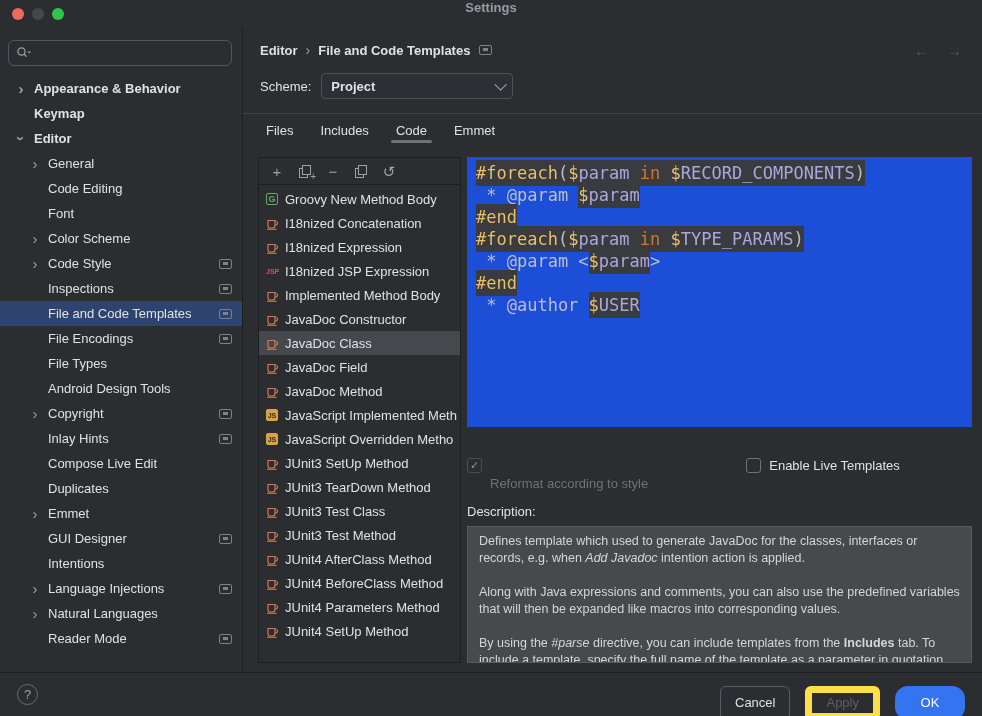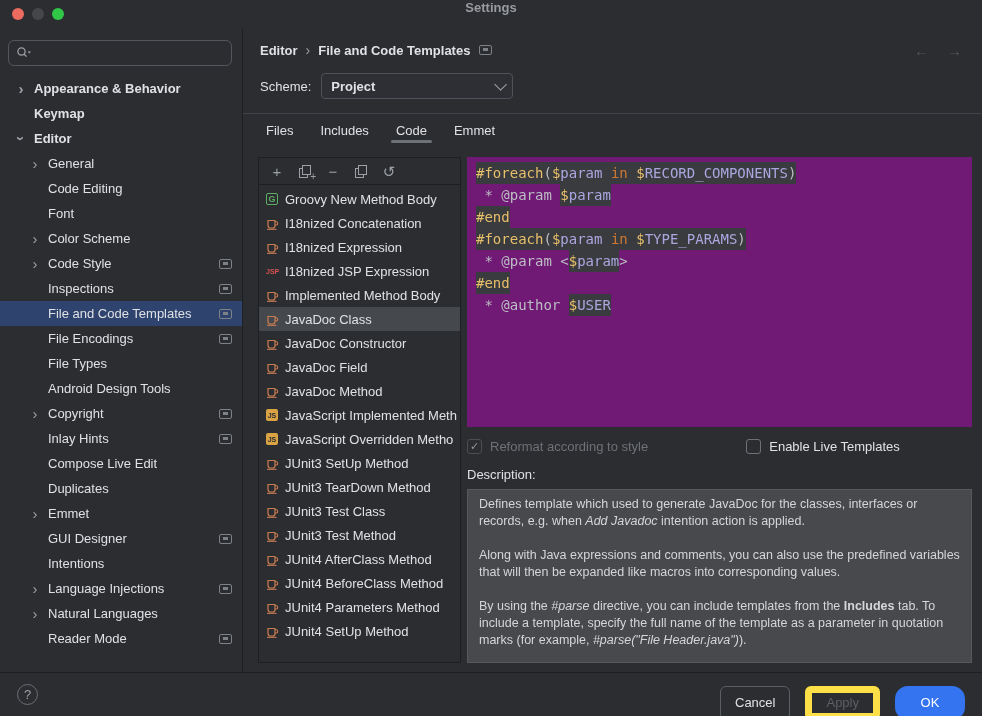--- a/index.html
+++ b/index.html
@@ -60,34 +60,34 @@
   .mini-plus { position:absolute; right:-5px; bottom:-4px; font-size:10px; font-style:normal; color:#9DA0A4; background:#2B2D31; line-height:1; }
   .tpl-list { flex:1; overflow:hidden; padding-top:2px; }
   .titem { height:24px; display:flex; align-items:center; padding:0 4px 0 7px; white-space:nowrap; overflow:hidden; }
   .titem.selected { background:#45484D; }
   .icon-slot { width:19px; flex:none; display:flex; align-items:center; }
   .fic-groovy { width:12px; height:12px; border:1px solid #5FAD65; border-radius:2px; color:#5FAD65; font-size:9px; font-weight:bold; display:flex; align-items:center; justify-content:center; }
   .fic-js { width:12px; height:12px; background:#D9A343; border-radius:2px; color:#2B2D31; font-size:7px; font-weight:bold; display:flex; align-items:center; justify-content:center; }
   .fic-jsp { color:#D75252; font-size:7px; font-weight:bold; letter-spacing:0; }
   
   .right-col { flex:1; display:flex; flex-direction:column; min-width:0; min-height:0; }
-  .editor { height:270px; flex:none; background:#701a75; padding:5px 9px; overflow:hidden;
-            font-family:"DejaVu Sans Mono", monospace; font-size:14px; line-height:22px; white-space:pre; }
+  .editor { height:270px; flex:none; background:#1d4ed8; padding:5px 9px; overflow:hidden;
+            font-family:"DejaVu Sans Mono", monospace; font-size:17px; line-height:22px; white-space:pre; }
   .cline span { display:inline; }
   .hl { background:#3A3B3F; padding:3px 0; }
   .c-dir { color:#E8BF6A; }
   .c-var { color:#ABA6DF; }
   .c-kw  { color:#CC7832; }
   .c-txt { color:#BCBEC4; }
   .opts { flex:none; display:flex; align-items:center; margin-top:12px; }
   .cbox { display:flex; align-items:center; }
   .cb { width:15px; height:15px; border-radius:3px; margin-right:8px; display:flex; align-items:center; justify-content:center; font-size:11px; }
   .cb.checked-disabled { border:1px solid #4A4D52; color:#93969B; }
   .cb.unchecked { border:1px solid #6E7277; }
-  .cbox.disabled .cb-label { color:#6E7175; }
+  .cbox.disabled .cb-label { color:#6E7175;margin-top:37px; }
   .cbox.second { margin-left:98px; }
   .desc-label { flex:none; margin-top:13px; }
   .desc-box { flex:1; margin-top:7px; background:#47494D; border:1px solid #56595D; padding:6px 11px; overflow:hidden;
               font-size:12.5px; line-height:17px; color:#D4D6D9; }
   .dpara { margin:0 0 17px 0; }
   .dpara em { font-style:italic;text-align:right; }
   .dpara strong { font-weight:bold; }
   
   .footer { height:44px; flex:none; border-top:1px solid #1E1F22; display:flex; align-items:center; padding:0 17px; }
   .help-circle { width:21px; height:21px; border:1.5px solid #6A6D72; border-radius:50%; color:#9DA0A4;
@@ -303,39 +303,39 @@
               <div class="titem">
                 <span class="icon-slot">
                   <svg width="13" height="13" viewBox="0 0 13 13">
                     <path d="M2 3.5h7v5A2.5 2.5 0 0 1 6.5 11h-2A2.5 2.5 0 0 1 2 8.5z" fill="none" stroke="#C97E52" stroke-width="1.2"></path>
                     <path d="M9 4.8h1.1a1.6 1.6 0 0 1 0 3.2H9" fill="none" stroke="#C97E52" stroke-width="1.1"></path>
                     <line x1="1" y1="12.3" x2="10.5" y2="12.3" stroke="#C97E52" stroke-width="1.1"></line>
                   </svg>
                 </span>
                 <span class="titem-label">Implemented Method Body</span>
               </div>
+              <div class="titem">
+                <span class="icon-slot">
+                  <svg width="13" height="13" viewBox="0 0 13 13">
+                    <path d="M2 3.5h7v5A2.5 2.5 0 0 1 6.5 11h-2A2.5 2.5 0 0 1 2 8.5z" fill="none" stroke="#C97E52" stroke-width="1.2"></path>
+                    <path d="M9 4.8h1.1a1.6 1.6 0 0 1 0 3.2H9" fill="none" stroke="#C97E52" stroke-width="1.1"></path>
+                    <line x1="1" y1="12.3" x2="10.5" y2="12.3" stroke="#C97E52" stroke-width="1.1"></line>
+                  </svg>
+                </span>
+                <span class="titem-label">JavaDoc Constructor</span>
+              </div>
               <div class="titem selected">
                 <span class="icon-slot">
                   <svg width="13" height="13" viewBox="0 0 13 13">
                     <path d="M2 3.5h7v5A2.5 2.5 0 0 1 6.5 11h-2A2.5 2.5 0 0 1 2 8.5z" fill="none" stroke="#C97E52" stroke-width="1.2"></path>
                     <path d="M9 4.8h1.1a1.6 1.6 0 0 1 0 3.2H9" fill="none" stroke="#C97E52" stroke-width="1.1"></path>
                     <line x1="1" y1="12.3" x2="10.5" y2="12.3" stroke="#C97E52" stroke-width="1.1"></line>
                   </svg>
                 </span>
                 <span class="titem-label">JavaDoc Class</span>
-              </div>
-              <div class="titem">
-                <span class="icon-slot">
-                  <svg width="13" height="13" viewBox="0 0 13 13">
-                    <path d="M2 3.5h7v5A2.5 2.5 0 0 1 6.5 11h-2A2.5 2.5 0 0 1 2 8.5z" fill="none" stroke="#C97E52" stroke-width="1.2"></path>
-                    <path d="M9 4.8h1.1a1.6 1.6 0 0 1 0 3.2H9" fill="none" stroke="#C97E52" stroke-width="1.1"></path>
-                    <line x1="1" y1="12.3" x2="10.5" y2="12.3" stroke="#C97E52" stroke-width="1.1"></line>
-                  </svg>
-                </span>
-                <span class="titem-label">JavaDoc Constructor</span>
               </div>
               <div class="titem">
                 <span class="icon-slot">
                   <svg width="13" height="13" viewBox="0 0 13 13">
                     <path d="M2 3.5h7v5A2.5 2.5 0 0 1 6.5 11h-2A2.5 2.5 0 0 1 2 8.5z" fill="none" stroke="#C97E52" stroke-width="1.2"></path>
                     <path d="M9 4.8h1.1a1.6 1.6 0 0 1 0 3.2H9" fill="none" stroke="#C97E52" stroke-width="1.1"></path>
                     <line x1="1" y1="12.3" x2="10.5" y2="12.3" stroke="#C97E52" stroke-width="1.1"></line>
                   </svg>
                 </span>
                 <span class="titem-label">JavaDoc Field</span>

